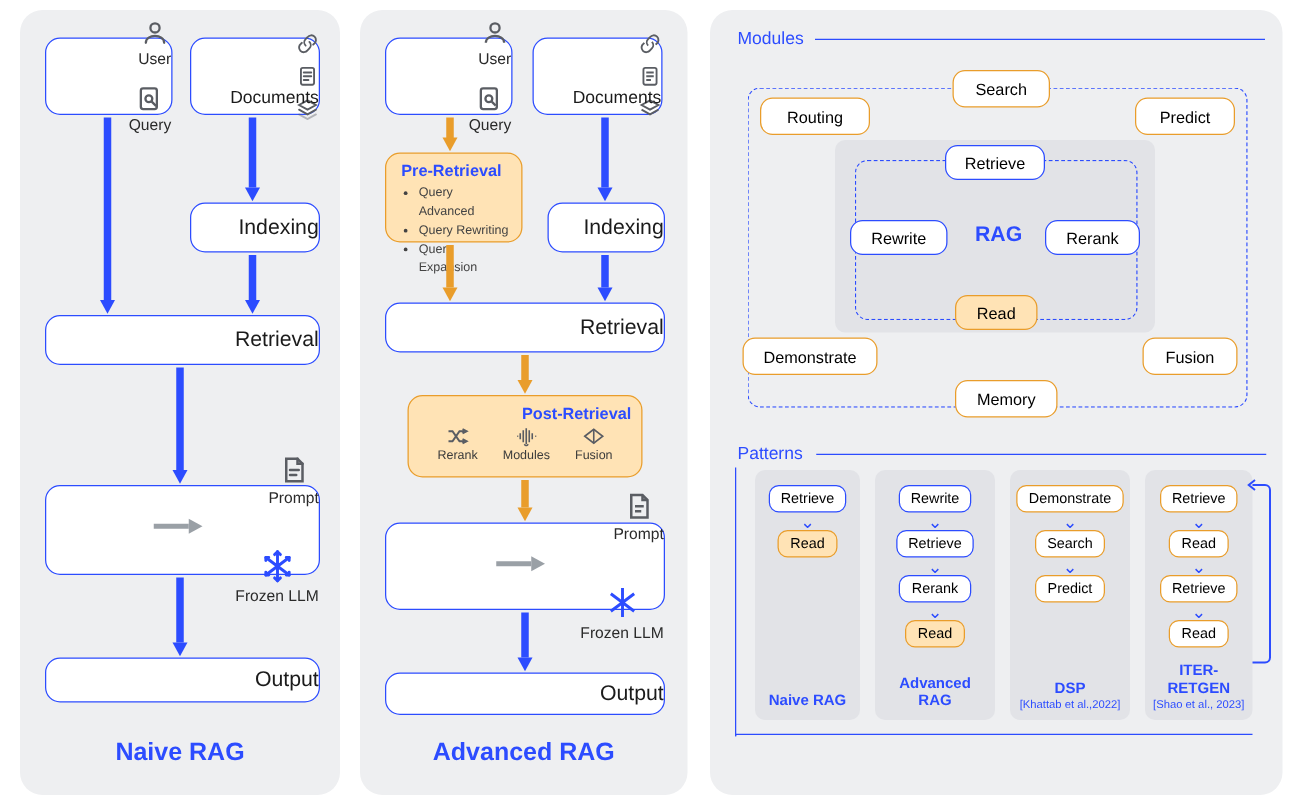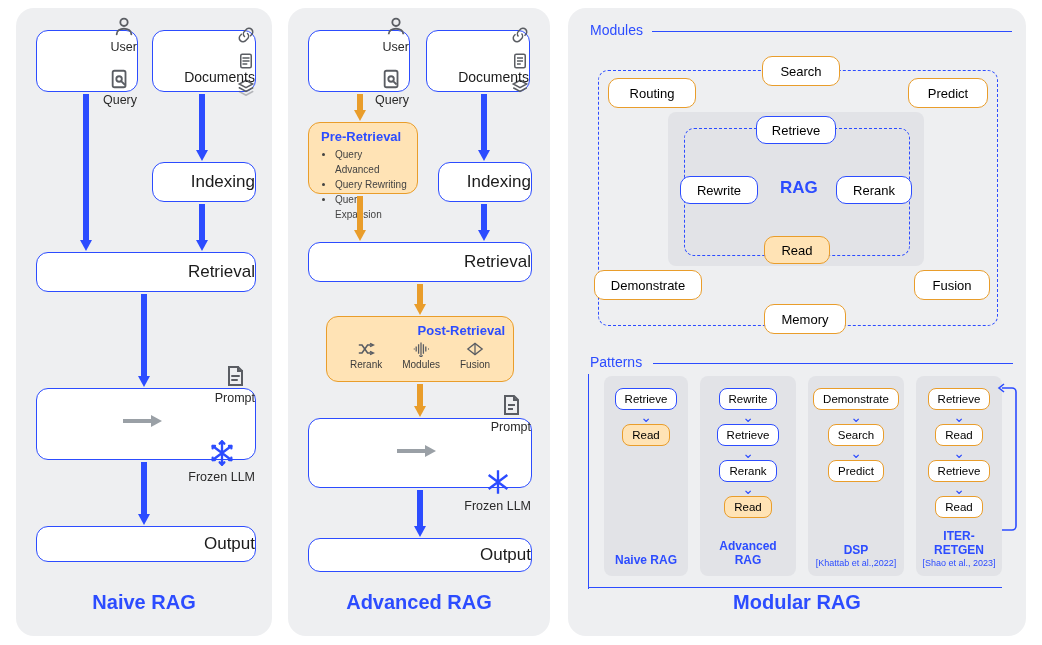--- a/index.html
+++ b/index.html
@@ -344,21 +344,20 @@
       <div class="shaft" style="left:-3px;top:0;width:6px;height:22px;"></div>
       <div class="head" style="left:-6px;top:22px;"></div>
     </div>
   <div class="arrow" style="left:132px;top:482px;">
       <div class="shaft" style="left:-3px;top:0;width:6px;height:36px;"></div>
       <div class="head" style="left:-6px;top:36px;"></div>
     </div>
 </div>
 
 <div class="bar-panel" id="p-mod">
-  <div class="panel-title">Modular RAG</div>
 
   <div class="section-label" style="left:22px;top:14px;">
     <span>Modules</span>
     <div class="line" style="left:62px;width:360px;top:9px;"></div>
   </div>
 
   <div class="dashbox" style="left:30px;top:62px;width:398px;height:254px;"></div>
   <div class="grey-slab" style="left:100px;top:104px;width:256px;height:154px;"></div>
   <div class="dashbox" style="left:116px;top:120px;width:224px;height:126px;"></div>
 

